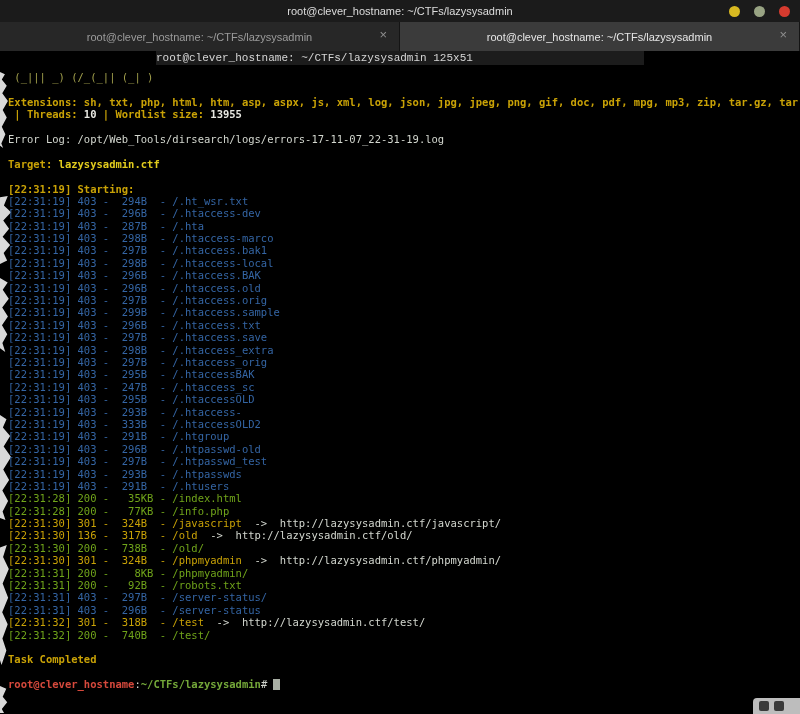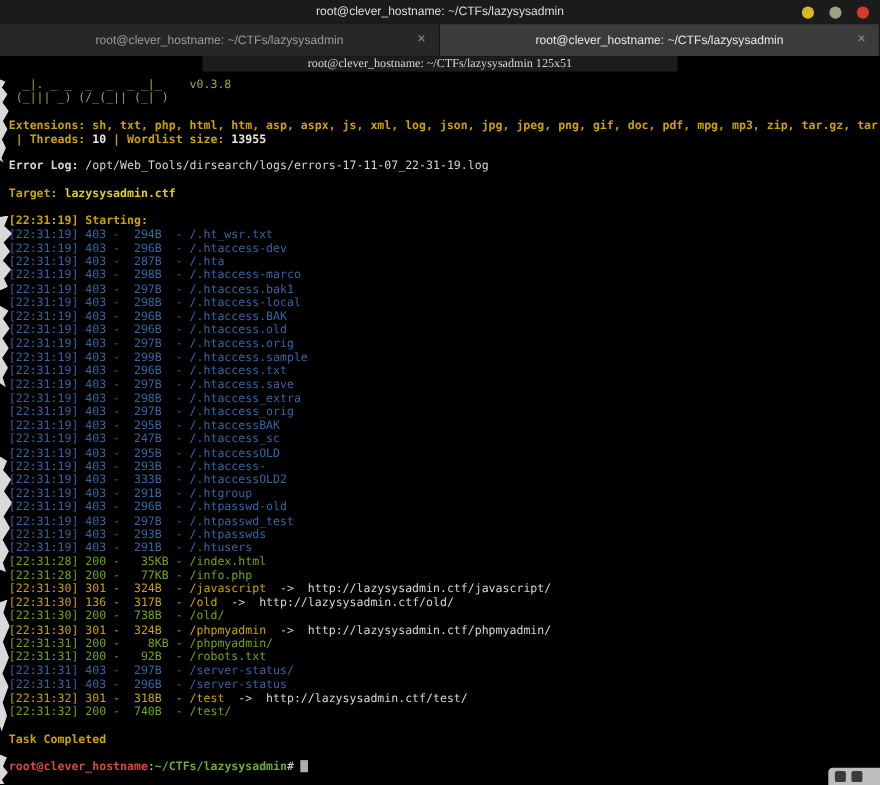--- a/index.html
+++ b/index.html
@@ -24,37 +24,37 @@
   .tab {
     flex:1; display:flex; align-items:center; justify-content:center; position:relative;
     font-family:"Liberation Sans", sans-serif; font-size:11px; color:#9c9c9c;
     background:#272727; border-right:1px solid #141414; cursor:pointer;
   }
   .tab.active { background:#3b3b3b; color:#e6e6e6; }
   .tab .close { position:absolute; right:12px; top:6px; color:#8f8f8f; font-size:13px; line-height:13px; }
   
   .osd {
     position:absolute; top:51px; left:50%; transform:translateX(-50%);
-    width:432px; text-align:center; background:#1c1c1c; color:#d6d6d6;
-    font-family:Liberation Serif, serif; font-size:11px; padding:1px 0; z-index:6; white-space:nowrap;
+    width:488px; background:#1c1c1c; color:#d6d6d6;
+    font-family:Liberation Mono, monospace; font-size:11px; padding:1px 0; z-index:6; white-space:nowrap;
   }
   
   .term {
     position:absolute; top:51px; left:0; right:0; bottom:0; background:#000;
     padding:20px 0 0 8px; overflow:hidden;
   }
   .line {
     white-space:pre; font-size:10.5px; line-height:12.4px; height:12.4px;
     color:var(--white); position:relative; z-index:2;
   }
   .banner { color:var(--banner); }
   .lbl { color:var(--label-yellow); font-weight:bold;margin-top:40px; }
   .extval { color:var(--label-yellow); font-weight:bold; }
   .numval { color:#e8e8e2; font-weight:bold; }
-  .elbl { color:var(--white); font-weight:bold; }
+  .elbl { color:var(--white); font-weight:normal; }
   .epath { color:var(--white); }
   .tval { color:var(--bright-yellow); font-weight:bold; }
   .startline { color:var(--label-yellow); font-weight:bold; }
   .taskline { color:var(--label-yellow); font-weight:bold; }
   .st403 { color:var(--status-403); }
   .st200 { color:var(--status-200); }
   .st301 { color:var(--status-301); }
   .redir { color:var(--redirect); }
   .puser { color:var(--prompt-user); font-weight:bold; }
   .ppath { color:var(--prompt-path); font-weight:bold; }
@@ -101,21 +101,20 @@
 <div class="osd">root@clever_hostname: ~/CTFs/lazysysadmin 125x51</div>
 
 <div class="term">
   <div class="artifact a1"></div>
   <div class="artifact a2"></div>
   <div class="artifact a3"></div>
   <div class="artifact a4"></div>
   <div class="artifact a5"></div>
   <div class="artifact a6"></div>
 
-  <div class="line banner">  _|. _ _  _  _  _ _|_    v0.3.8</div>
   <div class="line banner"> (_||| _) (/_(_|| (_| )</div>
   <div class="line"></div>
   <div class="line"><span class="lbl">Extensions: </span><span class="extval">sh, txt, php, html, htm, asp, aspx, js, xml, log, json, jpg, jpeg, png, gif, doc, pdf, mpg, mp3, zip, tar.gz, tar</span></div>
   <div class="line"><span class="lbl"> | Threads: </span><span class="numval">10</span><span class="lbl"> | Wordlist size: </span><span class="numval">13955</span></div>
   <div class="line"></div>
   <div class="line"><span class="elbl">Error Log: </span><span class="epath">/opt/Web_Tools/dirsearch/logs/errors-17-11-07_22-31-19.log</span></div>
   <div class="line"></div>
   <div class="line"><span class="lbl">Target: </span><span class="tval">lazysysadmin.ctf</span></div>
   <div class="line"></div>
   <div class="line"><span class="startline">[22:31:19] Starting:</span></div>

